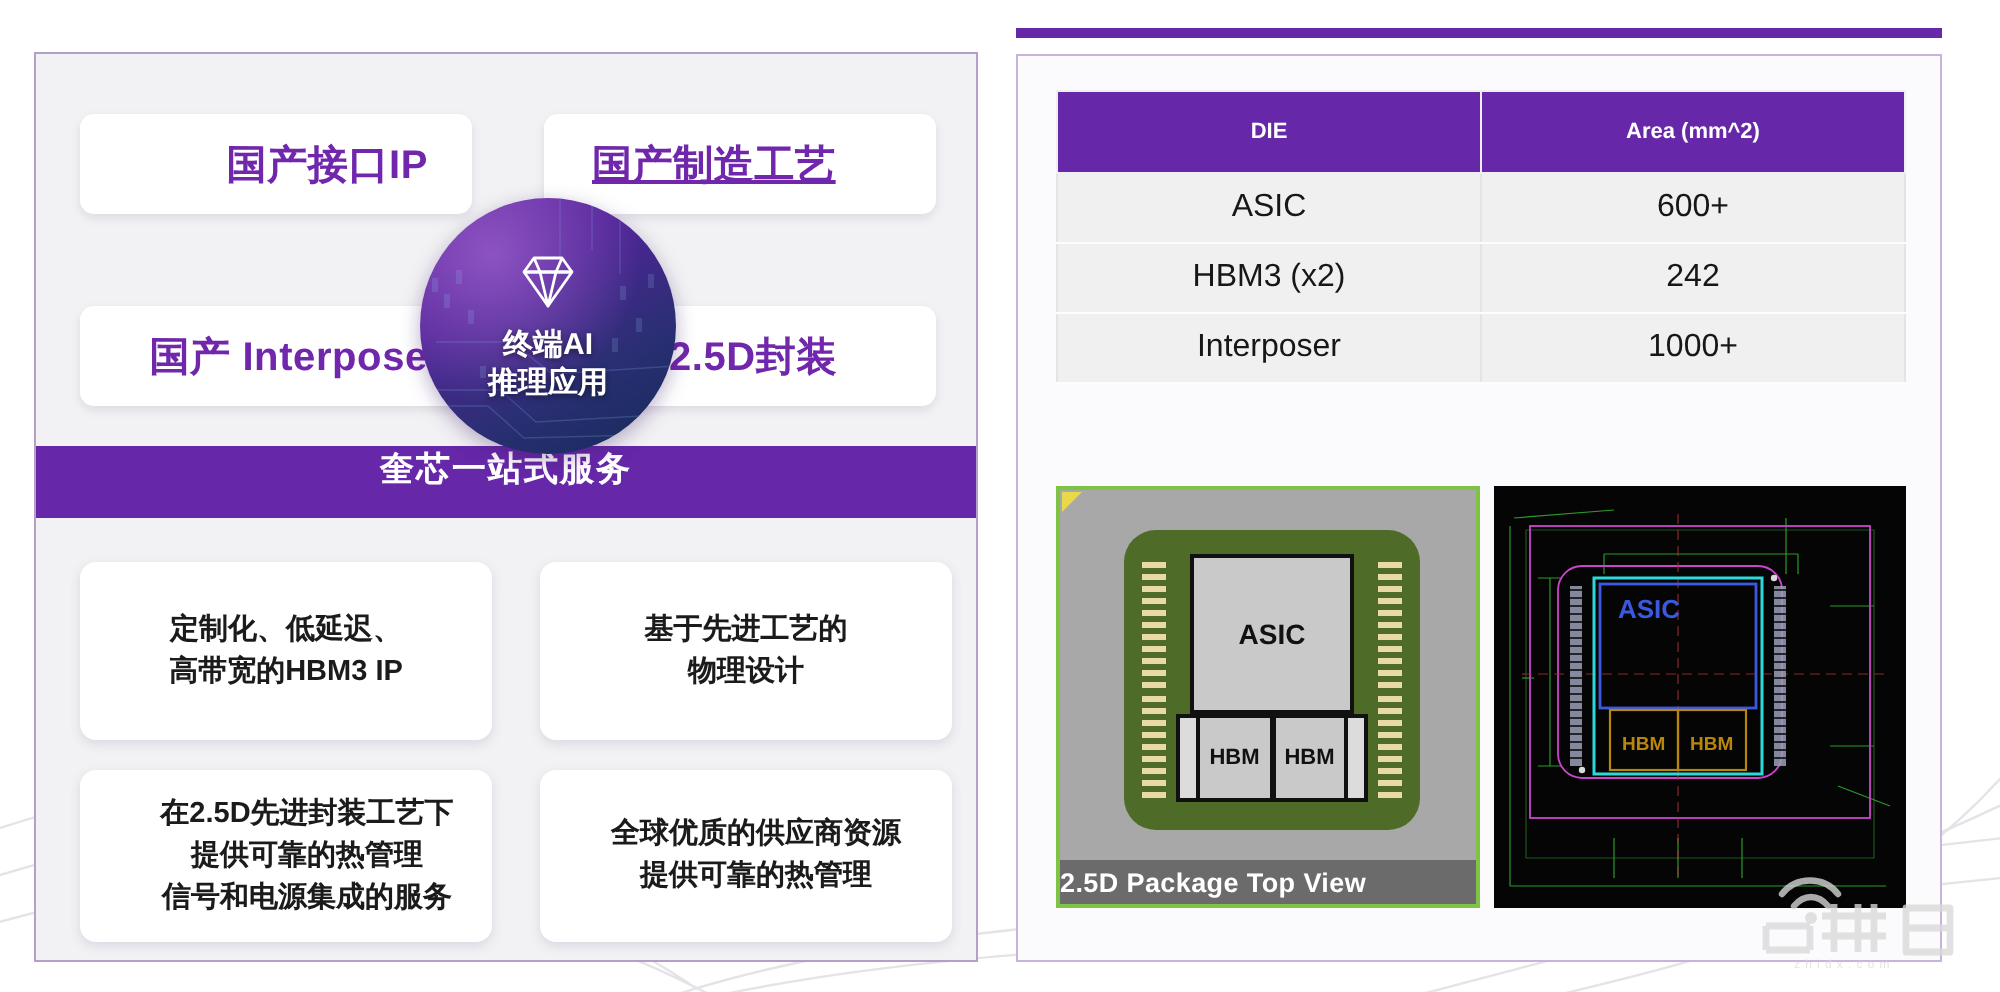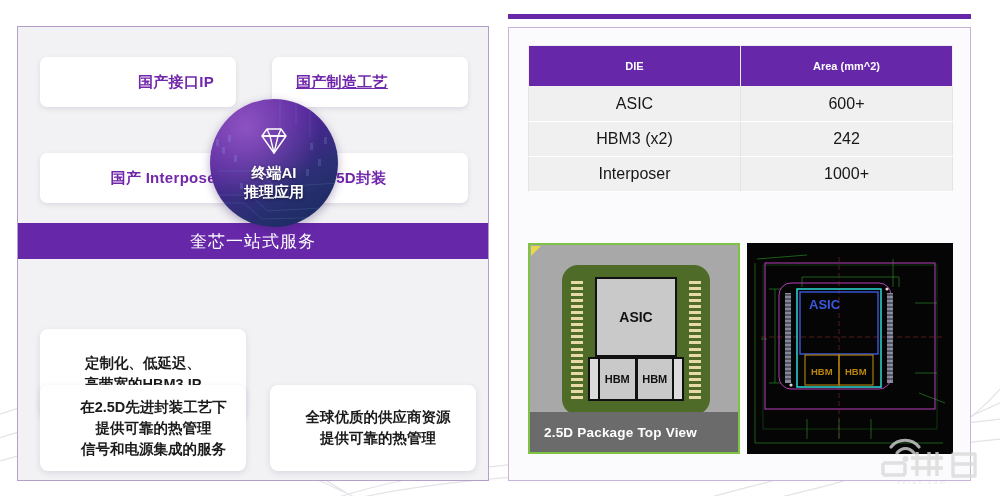--- a/index.html
+++ b/index.html
@@ -18,21 +18,21 @@
   .left-panel{
     position:absolute; left:17px; top:26px; width:472px; height:455px;
     background:#f2f2f4; border:1.5px solid #b69ecb; z-index:2;
   }
   .top-grid{ position:absolute; left:0; top:0; width:100%; height:196px; }
 
   .feat-card{
     position:absolute; height:50px; background:#ffffff; border-radius:7px;
     box-shadow:0 2px 5px rgba(80,60,110,.13);
     display:flex; align-items:center;
-    color:#7127ab; font-weight:bold; font-size:15px; letter-spacing:.3px;
+    color:#7127ab; font-weight:bold; font-size:20px; letter-spacing:.3px;
     white-space:nowrap;
   }
   .feat-card.fc-tl{ left:22px;  top:30px;  width:196px; justify-content:flex-end; padding-right:22px; }
   .feat-card.fc-tr{ left:254px; top:30px;  width:196px; justify-content:flex-start; padding-left:24px;text-decoration:underline; }
   .feat-card.fc-bl{ left:22px;  top:126px; width:196px; justify-content:flex-end; padding-right:14px; }
   .feat-card.fc-br{ left:254px; top:126px; width:196px; justify-content:flex-start; padding-left:16px; }
 
   
   .hub{
     position:absolute; left:192px; top:72px; width:128px; height:128px;
@@ -48,33 +48,33 @@
   .hub-diamond{ position:absolute; top:26px; left:50%; transform:translateX(-50%); }
   .hub-label{
     position:relative; color:#fff; font-weight:bold; font-size:15px;
     line-height:19px; text-align:center; text-shadow:0 1px 3px rgba(0,0,0,.5);
     z-index:2;
   }
 
   
   .service-bar{
     position:absolute; left:0; top:196px; width:100%; height:36px;
-    background:#6627a8; color:#fff; font-weight:normal; font-size:17px;
-    display:flex; align-items:center; justify-content:center; letter-spacing:1px;
+    background:#6627a8; color:#fff; font-weight:bold; font-size:17px;
+    display:flex; justify-content:center; letter-spacing:1px;
   }
 
   
   .svc-grid{ position:absolute; left:0; top:232px; width:100%; height:223px; }
   .svc-card{
     position:absolute; background:#fff; border-radius:8px;
     box-shadow:0 2px 6px rgba(80,60,110,.14);
     display:flex; align-items:center; justify-content:center; text-align:center;
     color:#1b1b1b; font-size:14.5px; line-height:21px; font-weight:600;
   }
-  .svc-card.s1{ left:22px;  top:22px;  width:206px; height:89px;margin-top:48px; }
+  .svc-card.s1{ left:22px;  top:22px;  width:206px; height:89px; }
   .svc-card.s2{ left:252px; top:22px;  width:206px; height:89px; }
   .svc-card.s3{ left:22px;  top:126px; width:206px; height:86px;padding-left:21px; }
   .svc-card.s4{ left:252px; top:126px; width:206px; height:86px;padding-left:10px; }
 
   
   .right-panel{
     position:absolute; left:508px; top:27px; width:463px; height:454px;
     background:#fbfafc; border:1px solid #c9b3da; z-index:2;
   }
   .right-topline{
@@ -95,23 +95,23 @@
     border-left:1px solid #e4e4e4; border-right:1px solid #e4e4e4;
   }
 
   
   .tiles{ position:absolute; left:19px; top:215px; width:425px; height:211px; }
   .tile{ position:absolute; top:0; height:211px; }
   .tile-pkg{ left:0; width:212px; background:#a8a8a8; border:2px solid #7ec246; }
   .tile-cad{ left:219px; width:206px; background:#050505; }
 
   .pkg-caption{
-    position:absolute; left:0; bottom:0; width:100%; height:40px;
+    position:absolute; left:0; bottom:0; width:100%; height:22px;
     background:#6b6b6b; color:#fff; font-size:13.5px; font-weight:bold;
-    display:flex; align-items:center; padding-left:14px; letter-spacing:.2px;
+    display:flex; align-items:center; padding-left:0; letter-spacing:.2px;
   }
   .pkg-corner{
     position:absolute; left:1px; top:1px; width:0; height:0;
     border-top:10px solid #e8d84a; border-right:10px solid transparent;
   }
   .substrate{
     position:absolute; left:32px; top:20px; width:148px; height:150px;
     background:#4e6b28; border-radius:16px;
   }
   .bump-col{ position:absolute; top:16px; width:12px; height:118px;
@@ -214,20 +214,26 @@
 
     <div class="service-bar">
       <span>奎芯一站式服务</span>
     </div>
 
     <div class="svc-grid">
       <div class="svc-card s1">
         <div>
           <div>定制化、低延迟、</div>
           <div>高带宽的HBM3 IP</div>
+        </div>
+      </div>
+      <div class="svc-card s2">
+        <div>
+          <div>基于先进工艺的</div>
+          <div>物理设计</div>
         </div>
       </div>
       <div class="svc-card s3">
         <div>
           <div>在2.5D先进封装工艺下</div>
           <div>提供可靠的热管理</div>
           <div>信号和电源集成的服务</div>
         </div>
       </div>
       <div class="svc-card s4">

